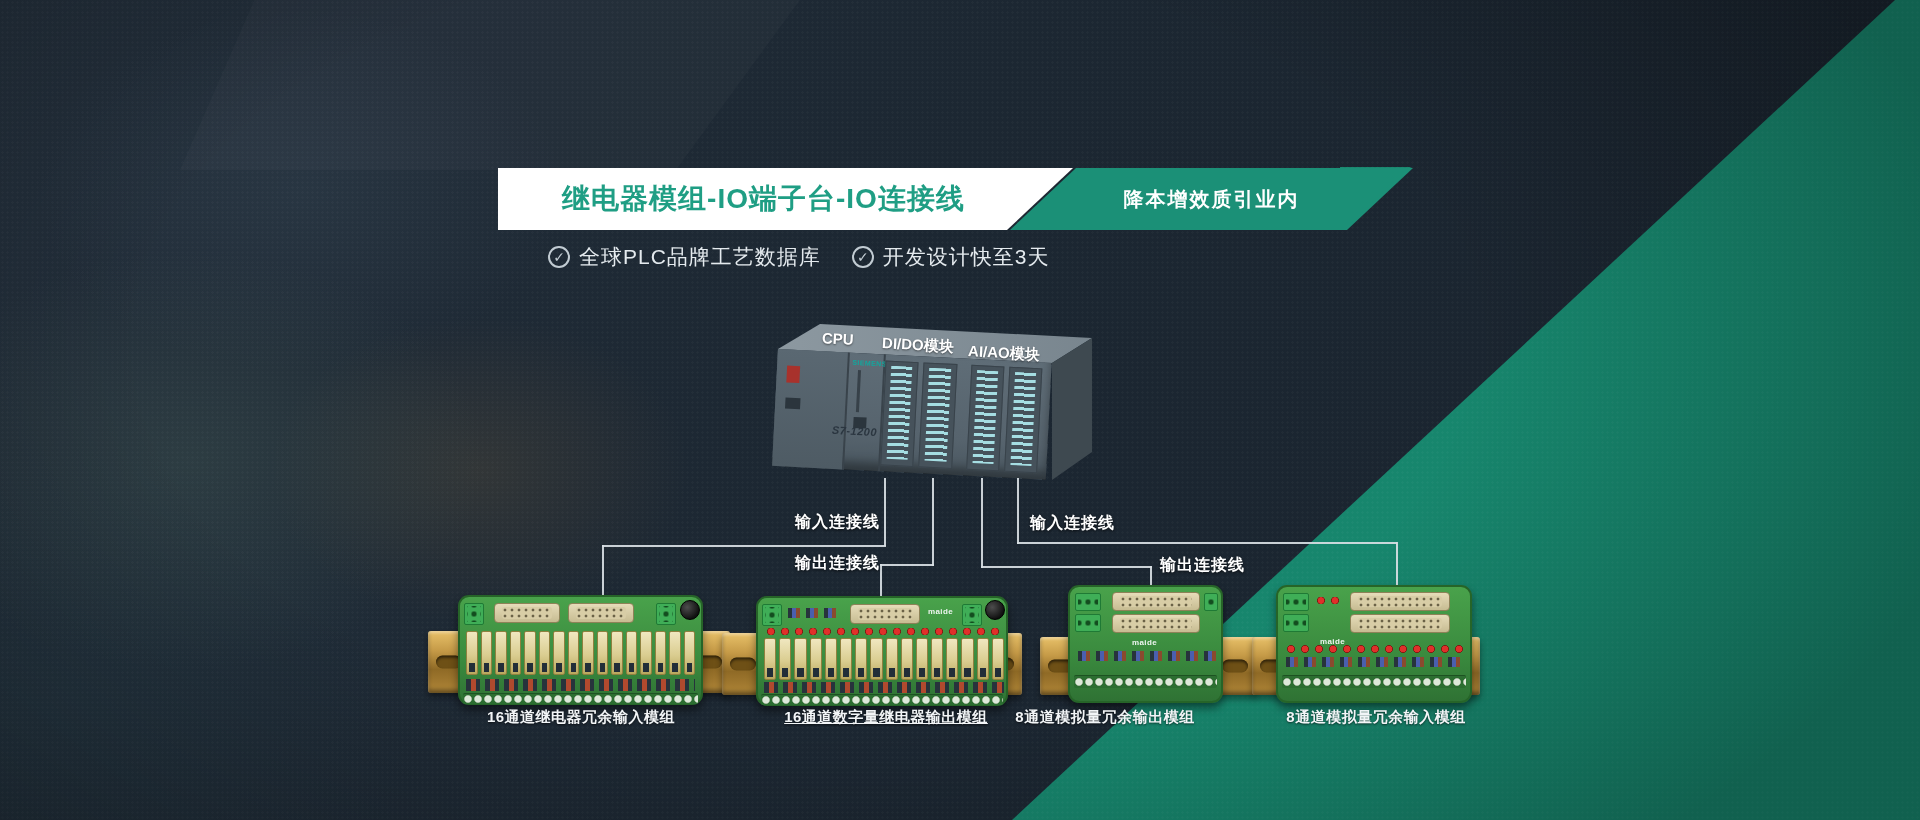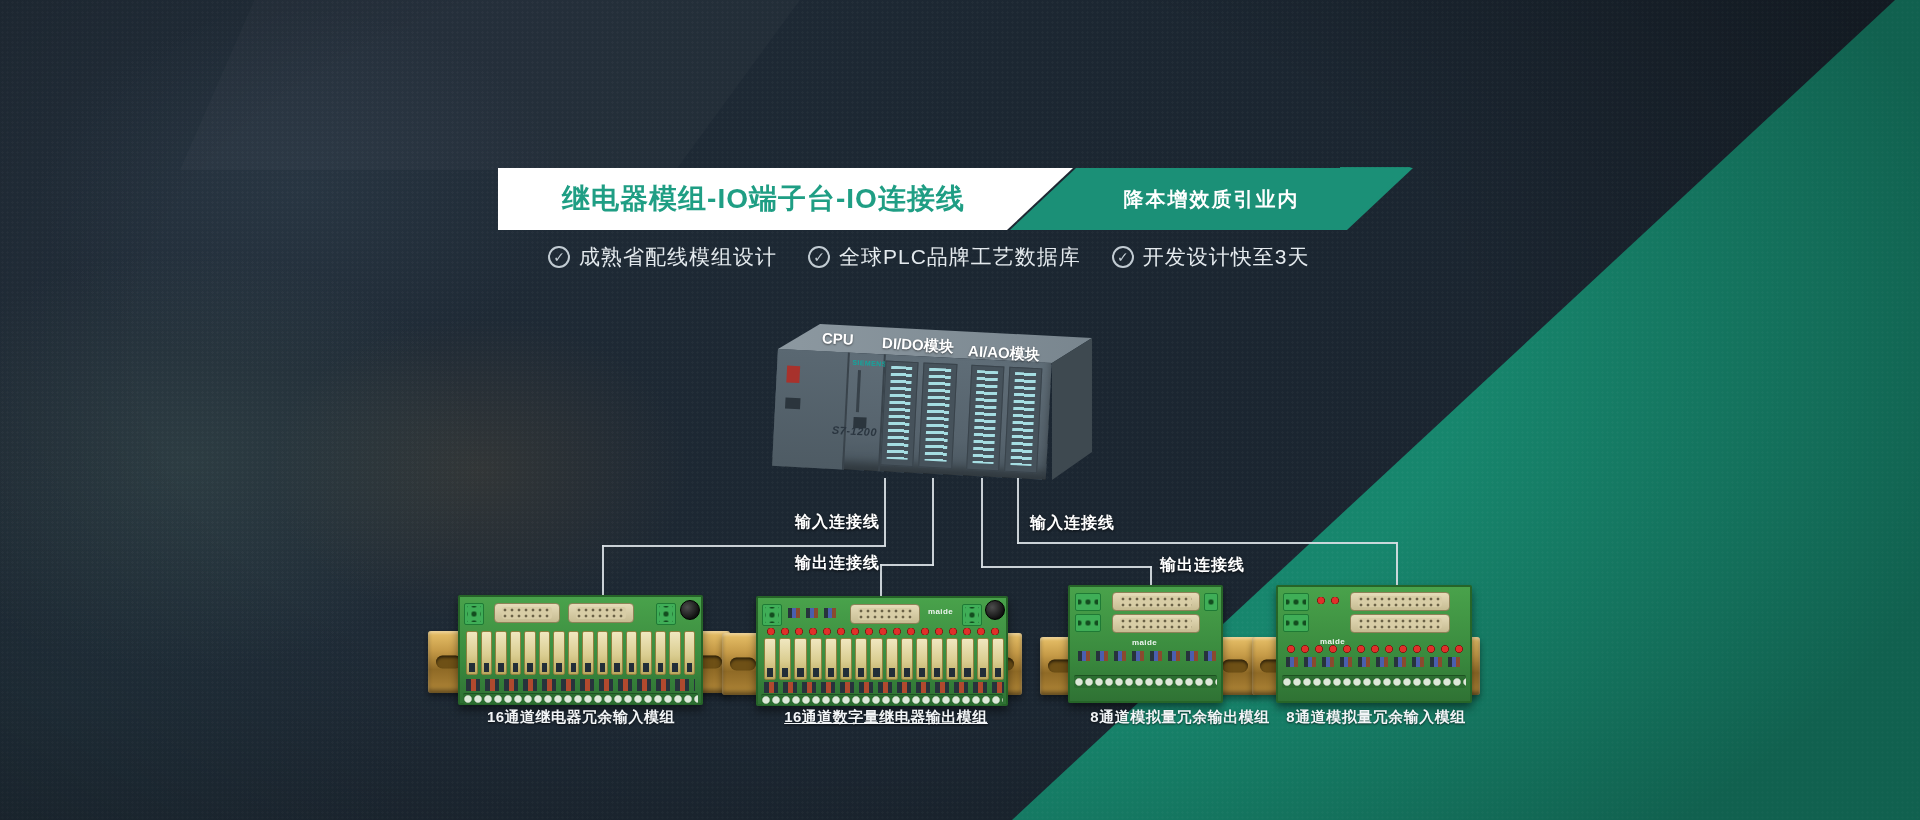--- a/index.html
+++ b/index.html
@@ -73,21 +73,21 @@
   .wire-seg{position:absolute;background:#d9e0e4;opacity:.92;}
   .wire-label{position:absolute;color:#fff;font-size:16px;font-weight:bold;letter-spacing:1px;
     text-shadow:0 1px 3px rgba(0,0,0,.7);white-space:nowrap;}
   
   .rail{position:absolute;border-radius:3px;
     background:linear-gradient(180deg,#e8c169 0%,#c59a47 32%,#8f6a26 62%,#b08638 100%);
     box-shadow:inset 0 2px 3px rgba(255,255,255,.35), inset 0 -3px 4px rgba(0,0,0,.45), 0 4px 6px rgba(0,0,0,.4);}
   .rail-slot{position:absolute;width:26px;height:13px;border-radius:7px;background:#6e5016;
     top:50%;transform:translateY(-50%);box-shadow:inset 0 2px 3px rgba(0,0,0,.6);}
   .pcb{position:absolute;background:linear-gradient(180deg,#49a24b,#3a8a3e 60%,#2f7234);
-    border:2px solid #266428;border-radius:2px;box-shadow:0 5px 8px rgba(0,0,0,.45);}
+    border:2px solid #266428;border-radius:11px;box-shadow:0 5px 8px rgba(0,0,0,.45);}
   .db25{position:absolute;height:20px;background:linear-gradient(180deg,#e6dcb9,#c7bc92);
     border:1px solid #8d8258;border-radius:4px;}
   .db25::after{content:"";position:absolute;left:7px;right:7px;top:3px;bottom:3px;border-radius:3px;
     background-color:#d8cda6;
     background-image:radial-gradient(circle at 3px 3px,#6b6247 1.2px,transparent 1.7px);
     background-size:7px 6px;}
   .gblock{position:absolute;background:#3fae57;border:1px solid #1f7a35;border-radius:2px;}
   .gblock::after{content:"";position:absolute;inset:2px;
     background-image:radial-gradient(circle,#134d1f 2.4px,transparent 3px);
     background-size:9px 9px;background-position:center;}
@@ -126,24 +126,20 @@
   <div class="sub-white">
     <span>继电器模组-IO端子台-IO连接线</span>
   </div>
   <div class="sub-green">
     <span>降本增效质引业内</span>
   </div>
 
   <div class="features">
     <div class="feature">
       <span class="check-icon"></span>
-      <span class="f-label">成熟省配线模组设计</span>
-    </div>
-    <div class="feature">
-      <span class="check-icon"></span>
       <span class="f-label">全球PLC品牌工艺数据库</span>
     </div>
     <div class="feature">
       <span class="check-icon"></span>
       <span class="f-label">开发设计快至3天</span>
     </div>
   </div>
 
   <div class="plc">
     <div class="plc-top"></div>
@@ -284,15 +280,15 @@
     <div class="db25" style="left:72px;top:5px;width:100px;height:19px;"></div>
     <div class="db25" style="left:72px;top:27px;width:100px;height:19px;"></div>
     <span class="maide" style="left:42px;top:50px;">maide</span>
     <div class="ledrow" style="left:8px;top:58px;width:180px;height:8px;"></div>
     <div class="comp-row blue" style="left:8px;top:70px;width:180px;height:10px;"></div>
     <div class="tstrip" style="left:4px;top:88px;width:184px;height:13px;"></div>
   </div>
 
   <div class="caption" style="left:466px;width:230px;">16通道继电器冗余输入模组</div>
   <div class="caption" style="left:771px;width:230px;text-decoration:underline;">16通道数字量继电器输出模组</div>
-  <div class="caption" style="left:1080px;width:200px;">8通道模拟量冗余输出模组</div>
+  <div class="caption" style="left:1005px;width:200px;">8通道模拟量冗余输出模组</div>
   <div class="caption" style="left:1276px;width:200px;">8通道模拟量冗余输入模组</div>
 </div>
 
 </body></html>

